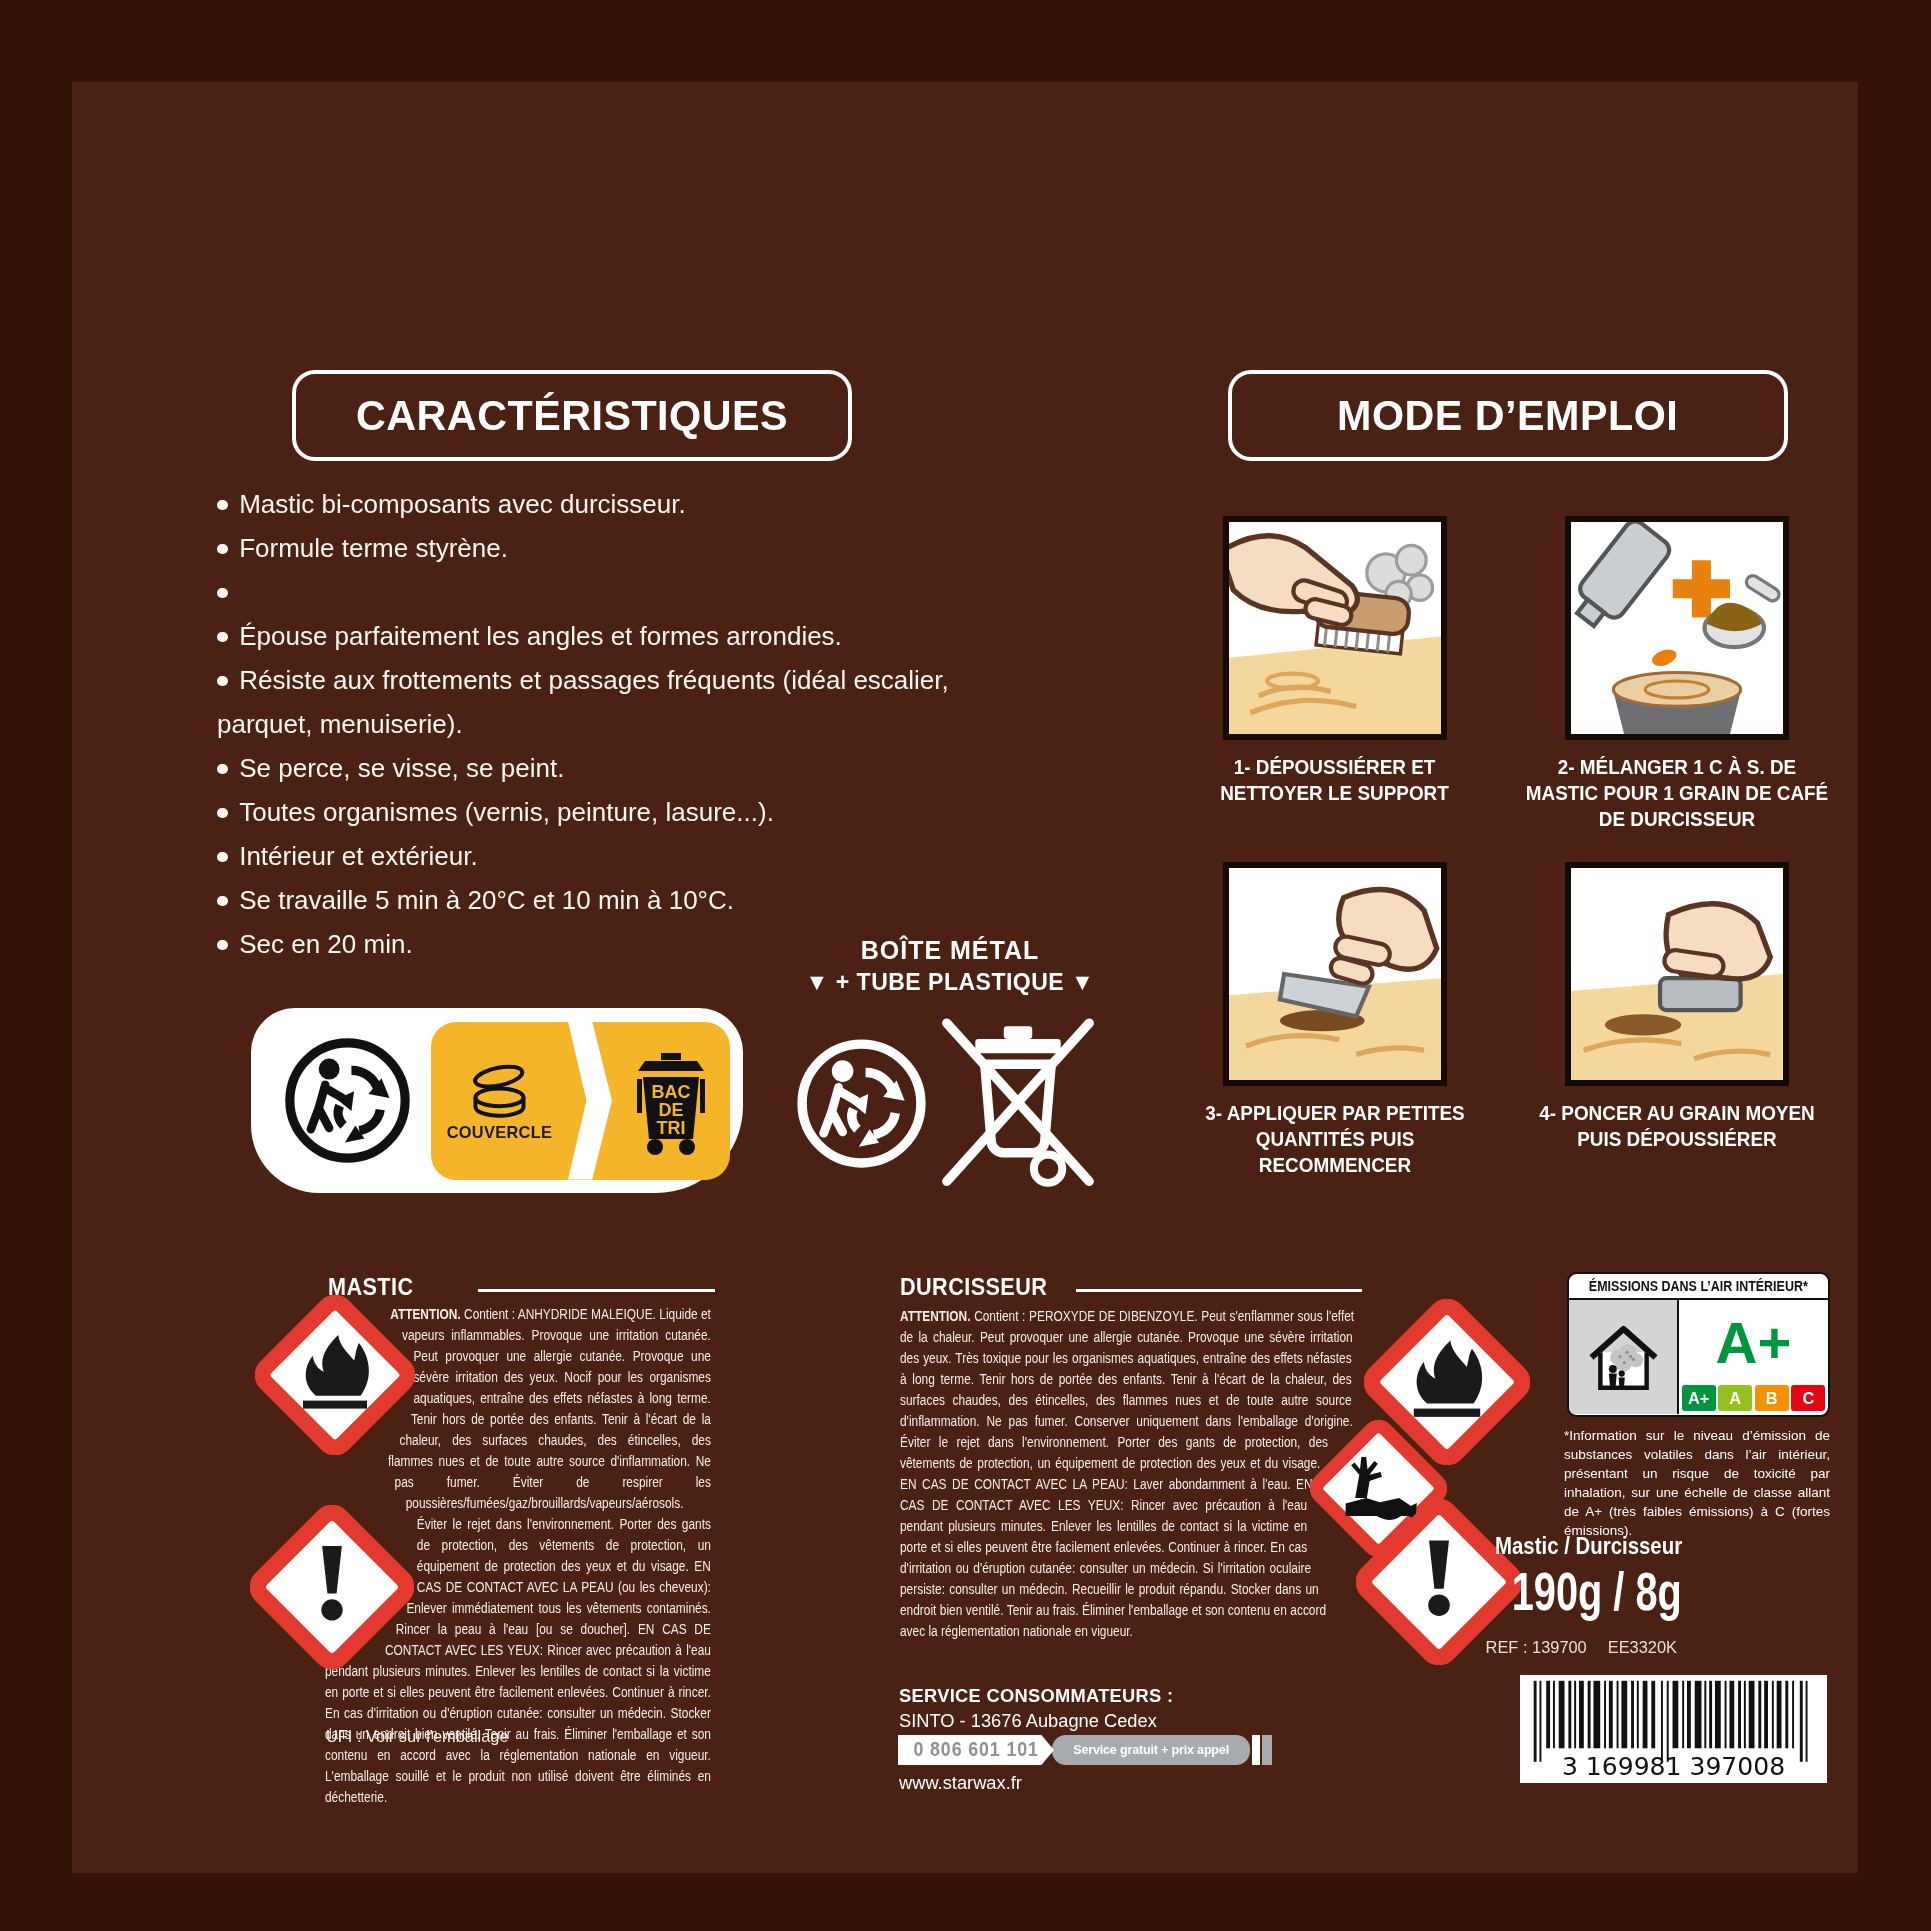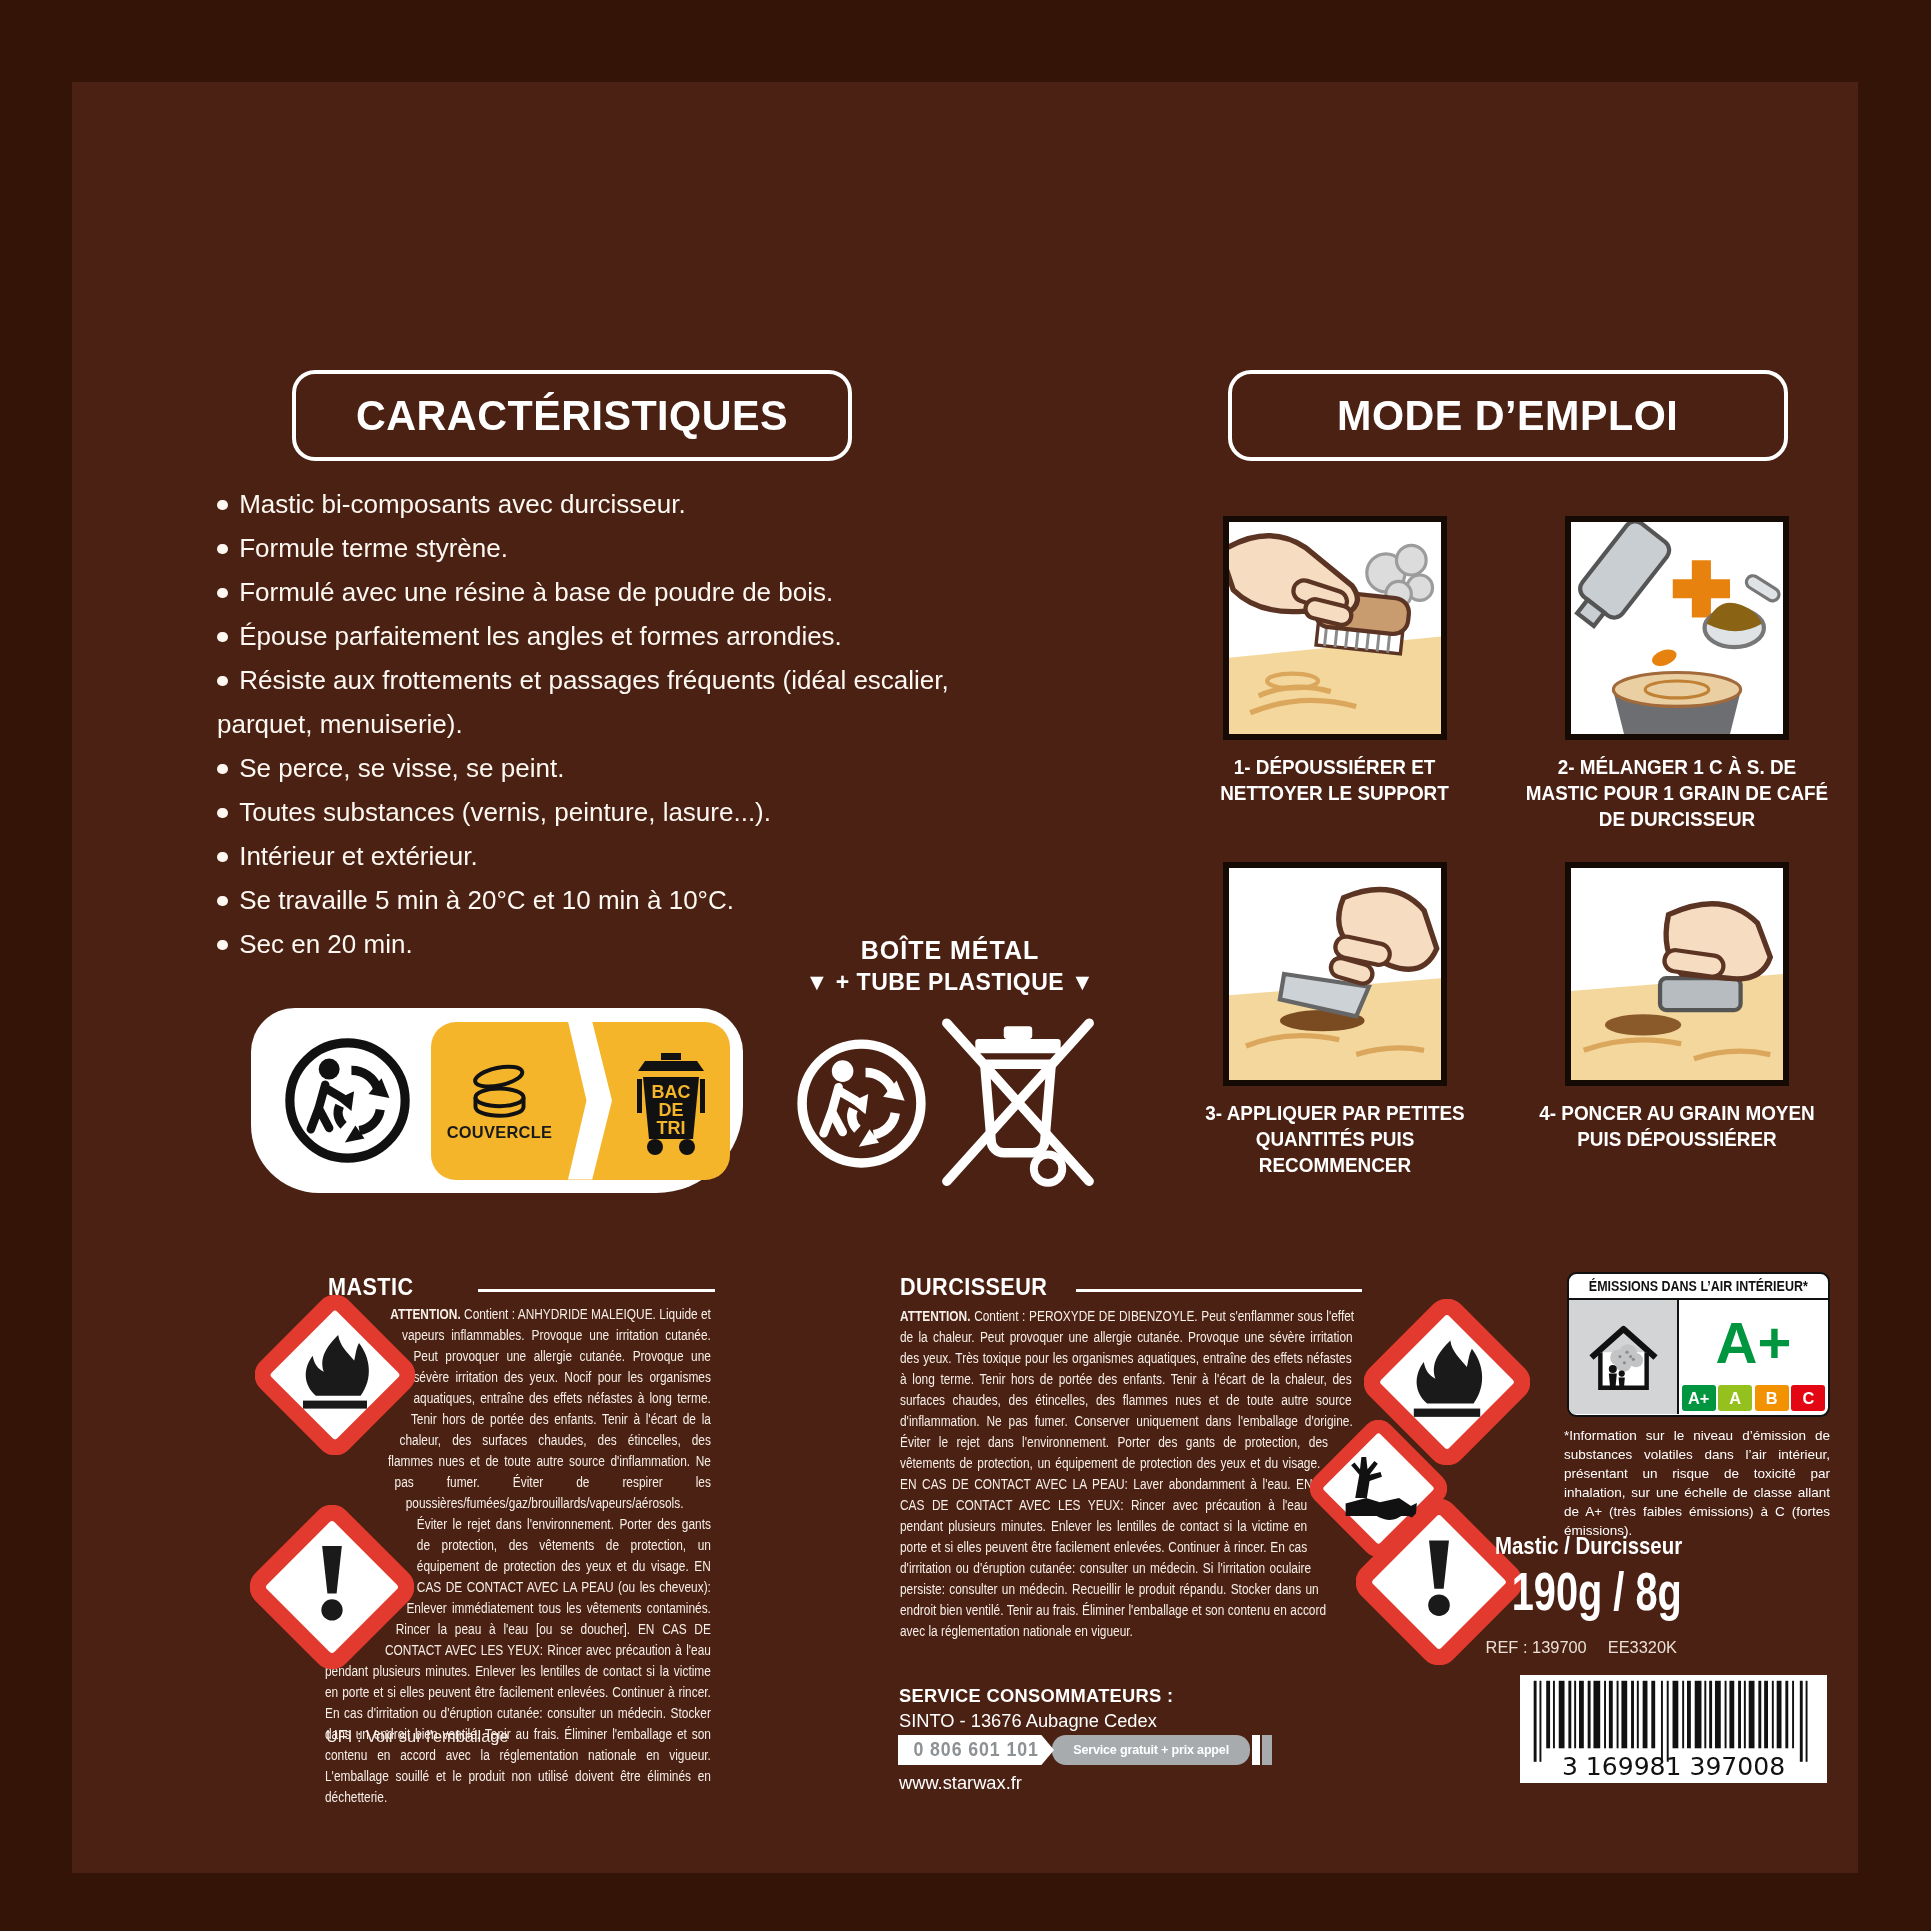--- a/index.html
+++ b/index.html
@@ -129,25 +129,25 @@
 <div id="canvas">
   <div id="panel">
 
     <div id="char-box" class="title-box">
       <span>CARACTÉRISTIQUES</span>
     </div>
 
     <div id="bullets">
       <div class="bullet-item"><span class="dot"></span><span>Mastic bi-composants avec durcisseur.</span></div>
       <div class="bullet-item"><span class="dot"></span><span>Formule terme styrène.</span></div>
-      <div class="bullet-item"><span class="dot"></span><span>Formulé avec une résine à base de poudre de bois.</span></div>
+      <div class="bullet-item"><span class="dot"></span></div>
       <div class="bullet-item"><span class="dot"></span><span>Épouse parfaitement les angles et formes arrondies.</span></div>
       <div class="bullet-item"><span class="dot"></span><span>Résiste aux frottements et passages fréquents (idéal escalier, parquet, menuiserie).</span></div>
       <div class="bullet-item"><span class="dot"></span><span>Se perce, se visse, se peint.</span></div>
-      <div class="bullet-item"><span class="dot"></span><span>Toutes substances (vernis, peinture, lasure...).</span></div>
+      <div class="bullet-item"><span class="dot"></span><span>Toutes organismes (vernis, peinture, lasure...).</span></div>
       <div class="bullet-item"><span class="dot"></span><span>Intérieur et extérieur.</span></div>
       <div class="bullet-item"><span class="dot"></span><span>Se travaille 5 min à 20°C et 10 min à 10°C.</span></div>
       <div class="bullet-item"><span class="dot"></span><span>Sec en 20 min.</span></div>
     </div>
 
     <div id="recycle-pill">
       <div id="triman-black">
         <svg viewBox="0 0 100 100">
           <circle cx="50" cy="50" r="44" fill="none" stroke="#111" stroke-width="7"></circle>
           <circle cx="36" cy="26" r="8" fill="#111"></circle>

